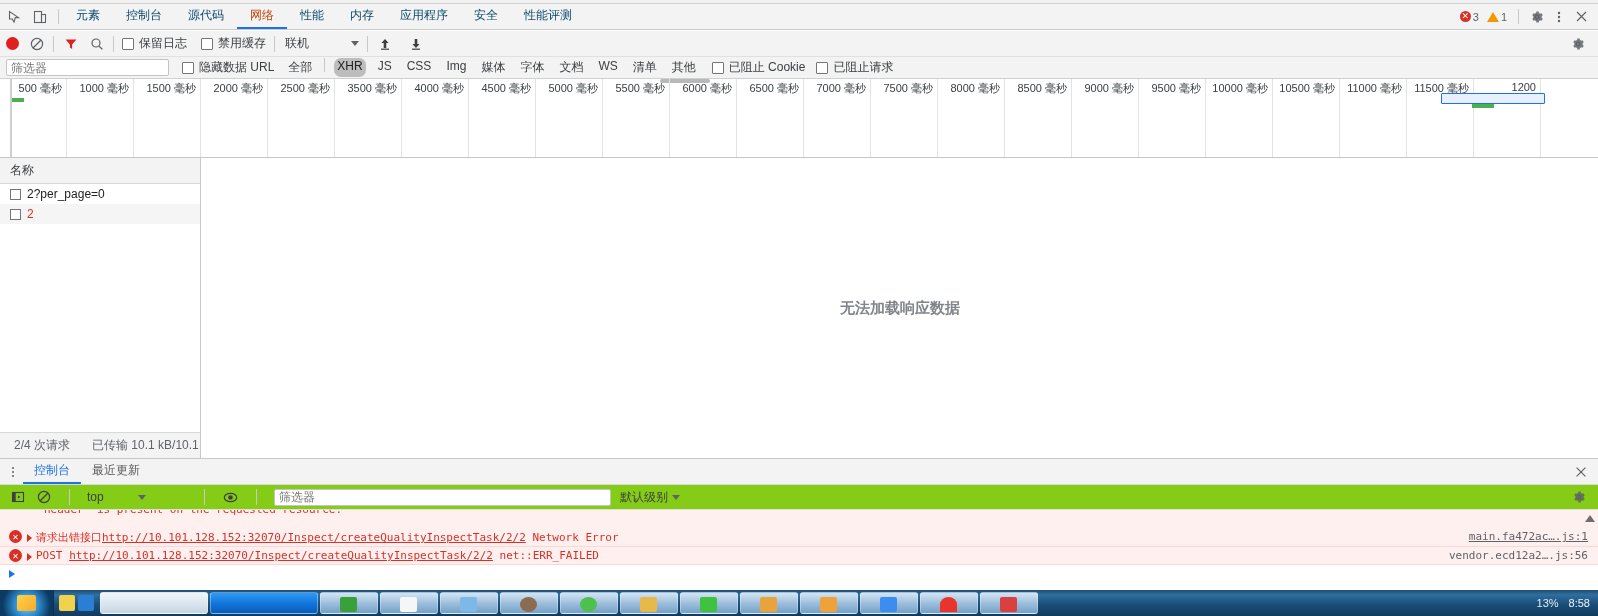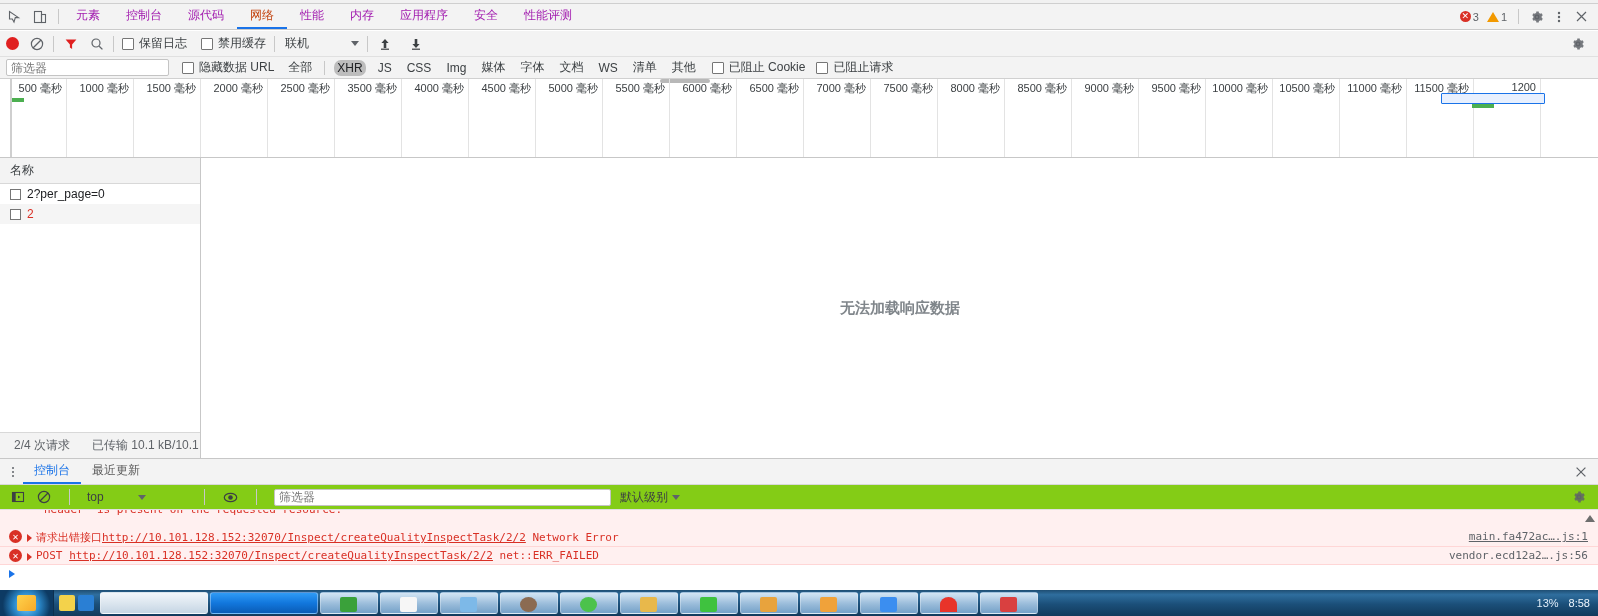--- a/index.html
+++ b/index.html
@@ -35,21 +35,21 @@
   }
   .tb-icons { display: flex; align-items: center; padding: 0 6px; gap: 8px; }
   .tb-ico {
     width: 17px; height: 17px; display: flex; align-items: center;
     justify-content: center; cursor: pointer; color: #5f6368;
   }
   .tb-sep { width: 1px; background: #c8c8c8; margin: 5px 4px; }
   .tabs { display: flex; align-items: stretch; }
   .tab {
     display: flex; align-items: center; padding: 0 13px;
-    font-size: 12px; color: #a21caf; cursor: pointer;
+    font-size: 12px; color: #0c4a6e; cursor: pointer;
     border-bottom: 2px solid transparent; position: relative; top: 0;
     white-space: nowrap;
   }
   .tab.active { color: #c2410c; border-bottom-color: #1a73e8; font-weight: 400; }
   .tabbar-right {
     margin-left: auto; display: flex; align-items: center;
     padding-right: 7px; gap: 2px;
   }
   .badge-err, .badge-warn {
     display: flex; align-items: center; gap: 2px;
@@ -97,21 +97,21 @@
   .nt2 {
     position: absolute; top: 57px; left: 0; width: 1598px; height: 22px;
     background: #f3f3f3; border-bottom: 1px solid #d0d0d0;
     display: flex; align-items: center; padding: 0 6px;
   }
   .filter-input {
     width: 163px; height: 17px; border: 1px solid #c4c4c4; background: #fff;
     border-radius: 2px; font-size: 12px; color: #8a8a8a; padding: 0 4px;
     line-height: 15px; outline: none; font-family: inherit;
   }
-  .types { display: flex; align-items: center; gap: 9px; margin-left: 11px; }
+  .types { display: flex; gap: 9px; margin-left: 11px; }
   .type-chip { font-size: 12px; color: #3c4043; cursor: pointer; padding: 1px 3px; border-radius: 7px; white-space: nowrap; }
   .type-chip.sel { background: #bdbdbd; color: #202124; }
   .type-sep { width: 1px; height: 14px; background: #c8c8c8; }
   .blocked-group { display: flex; align-items: flex-start; gap: 11px; margin-left: 13px; }
 
   
   .overview {
     position: absolute; top: 79px; left: 0; width: 1598px; height: 79px;
     background: #fff; border-bottom: 1px solid #c7c7c7; overflow: hidden;
   }

